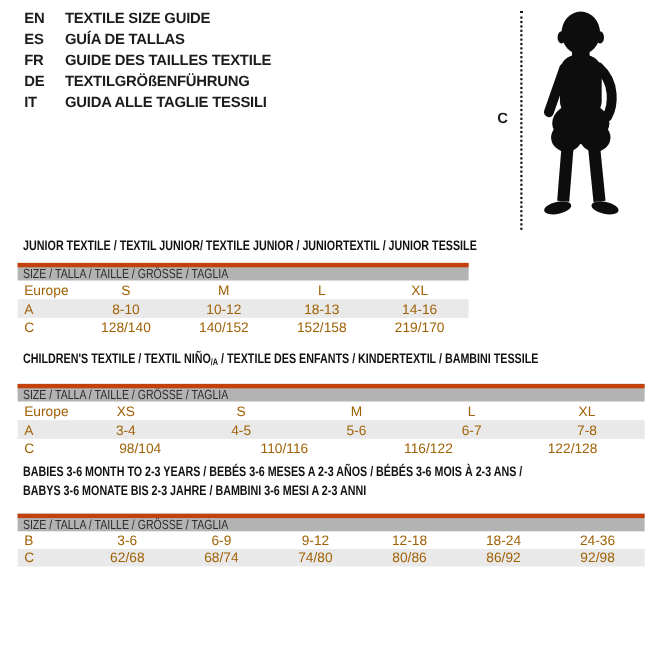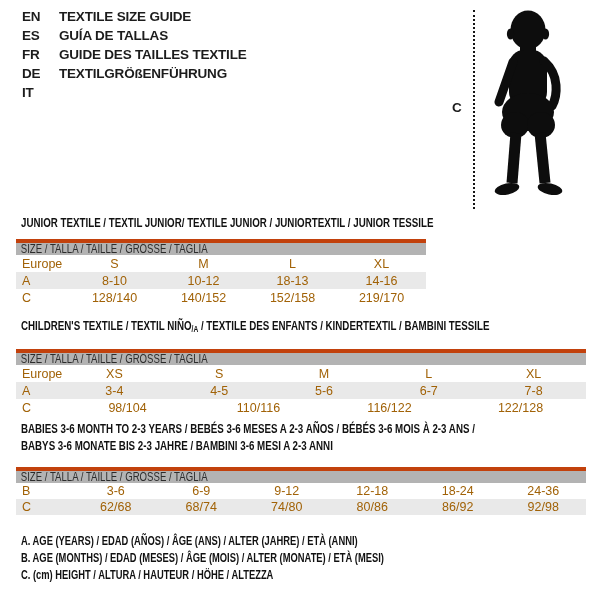--- a/index.html
+++ b/index.html
@@ -62,20 +62,21 @@
     <div class="lang-row">
       <span class="lang-code">FR</span>
       <span class="lang-title">GUIDE DES TAILLES TEXTILE</span>
     </div>
     <div class="lang-row">
       <span class="lang-code">DE</span>
       <span class="lang-title">TEXTILGRÖßENFÜHRUNG</span>
     </div>
     <div class="lang-row">
       <span class="lang-code">IT</span>
+      <span class="lang-title">GUIDA ALLE TAGLIE TESSILI</span>
     </div>
   </div>
 
   <div class="figure">
     <span class="figure-label">C</span>
     <div class="dotline"></div>
     <svg class="baby-svg" width="92" height="200" viewBox="0 0 92 200" aria-hidden="true">
       <g fill="#0d0d0d" stroke="none">
         <ellipse cx="46" cy="21" rx="17.5" ry="19.5"></ellipse>
         <ellipse cx="28.5" cy="25" rx="3.6" ry="5.6"></ellipse>
@@ -176,19 +177,14 @@
       <span class="cl">C</span>
       <span class="cv">62/68</span>
       <span class="cv">68/74</span>
       <span class="cv">74/80</span>
       <span class="cv">80/86</span>
       <span class="cv">86/92</span>
       <span class="cv">92/98</span>
     </div>
   </div>
 
-  <div class="footnotes">
-    <div class="footnote">A. AGE (YEARS) / EDAD (AÑOS) / ÂGE (ANS) / ALTER (JAHRE) / ETÀ (ANNI)</div>
-    <div class="footnote">B. AGE (MONTHS) / EDAD (MESES) / ÂGE (MOIS) / ALTER (MONATE) / ETÀ (MESI)</div>
-    <div class="footnote">C. (cm) HEIGHT / ALTURA / HAUTEUR / HÖHE / ALTEZZA</div>
-  </div>
 
 </div>
 
 </body></html>

